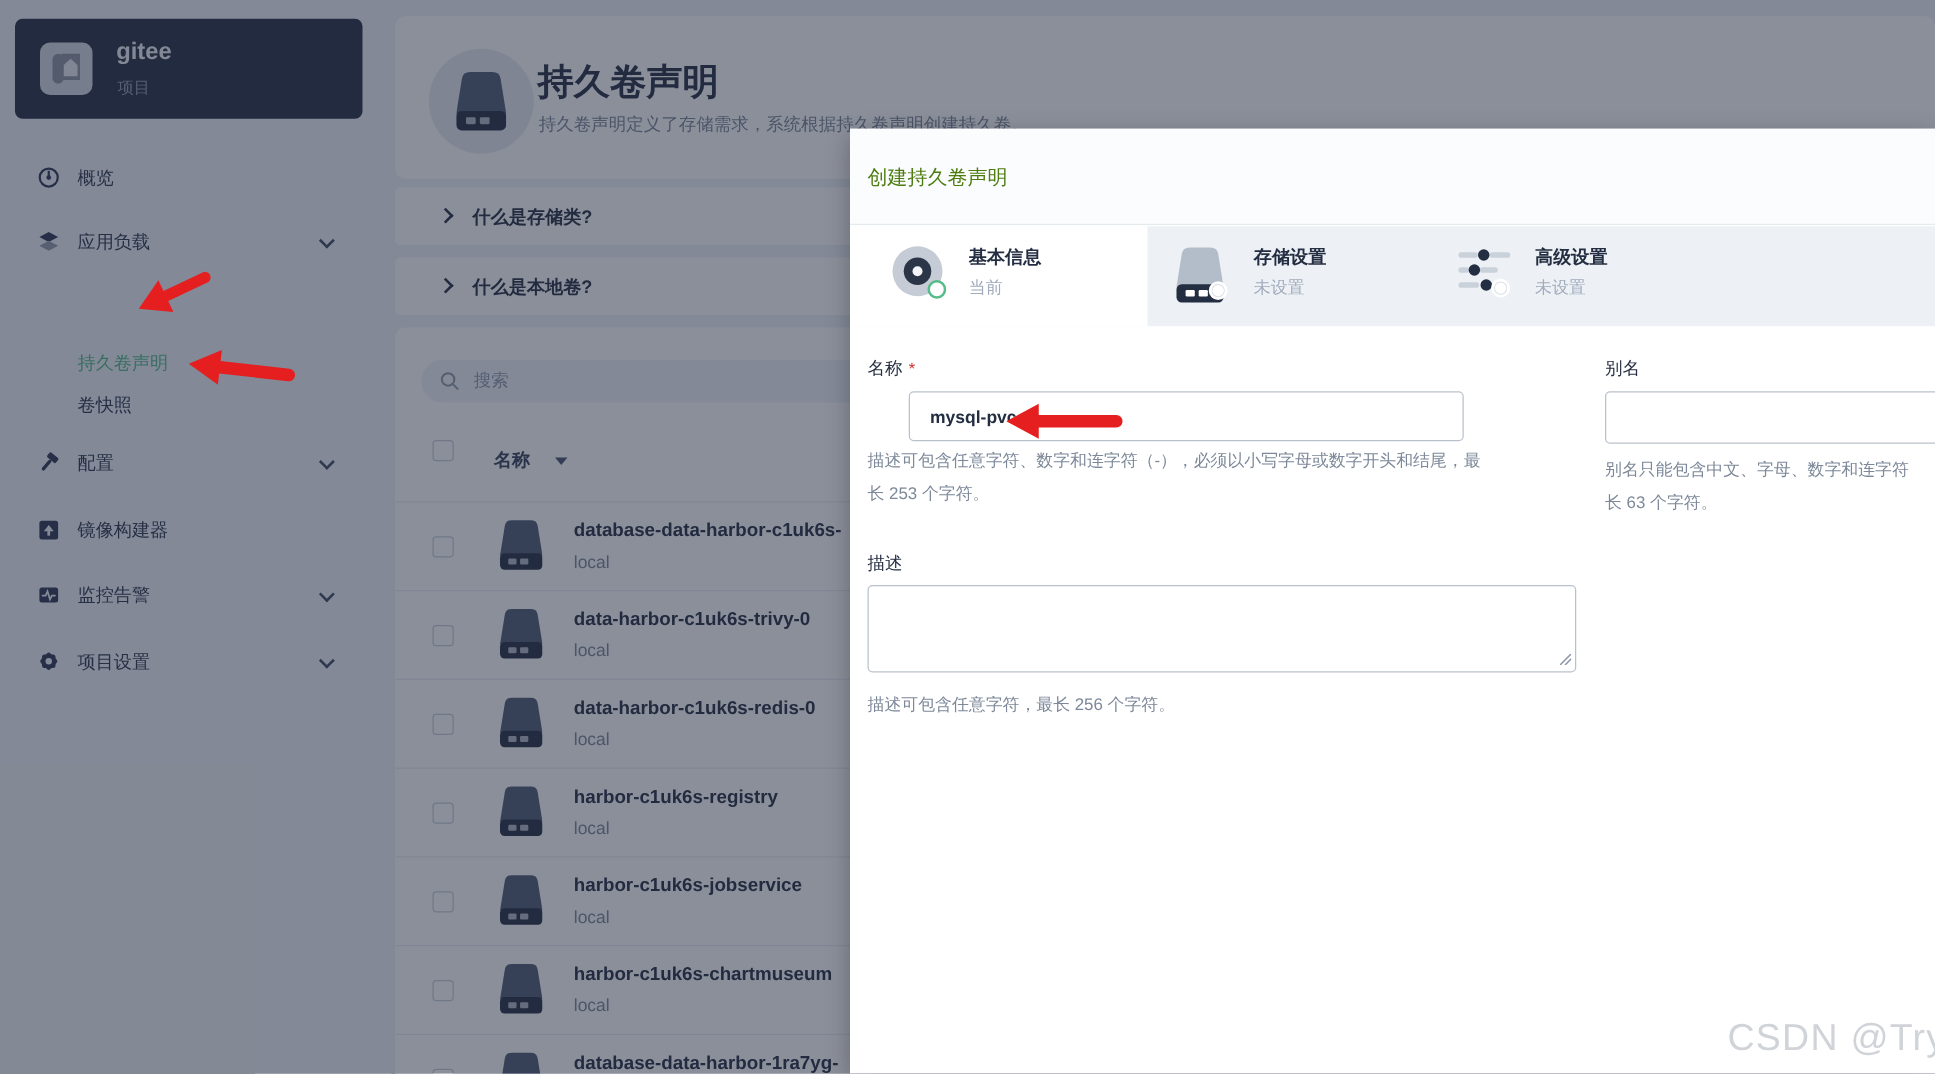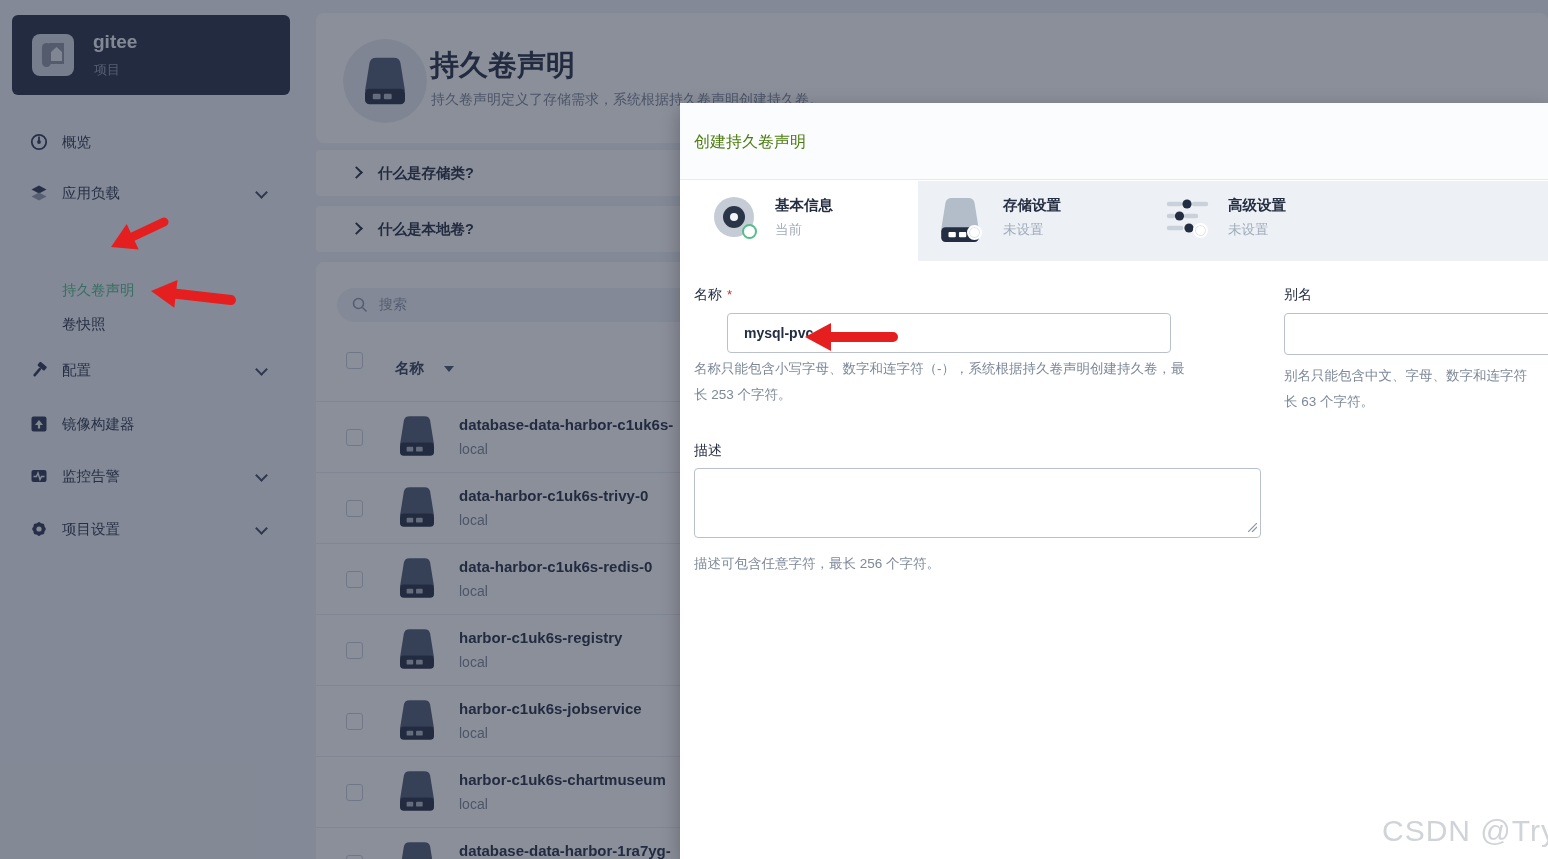--- a/index.html
+++ b/index.html
@@ -344,21 +344,21 @@
         <div class="step-status">未设置</div>
       </div>
     </div>
 
     <div class="modal-body">
       <div class="form-label" style="left:14px;top:25px">
         <span>名称</span><span class="req">*</span>
       </div>
       <input class="tin" style="left: 14px; top: 52px; width: 444px; margin-left: 33px;" value="mysql-pvc">
       <div class="hint" style="left:14px;top:95px">
-        <div>名称只能包含小写字母、数字和连字符（-），系统根据持久卷声明创建持久卷，最</div>
+        <div>描述可包含任意字符、数字和连字符（-），必须以小写字母或数字开头和结尾，最</div>
         <div>长 253 个字符。</div>
       </div>
 
       <div class="form-label" style="left:604px;top:25px">
         <span>别名</span>
       </div>
       <input class="tin" style="left: 604px; top: 52px; width: 560px; height: 42px; font-weight: normal;" value="">
       <div class="hint" style="left:604px;top:102px">
         <div>别名只能包含中文、字母、数字和连字符</div>
         <div>长 63 个字符。</div>

